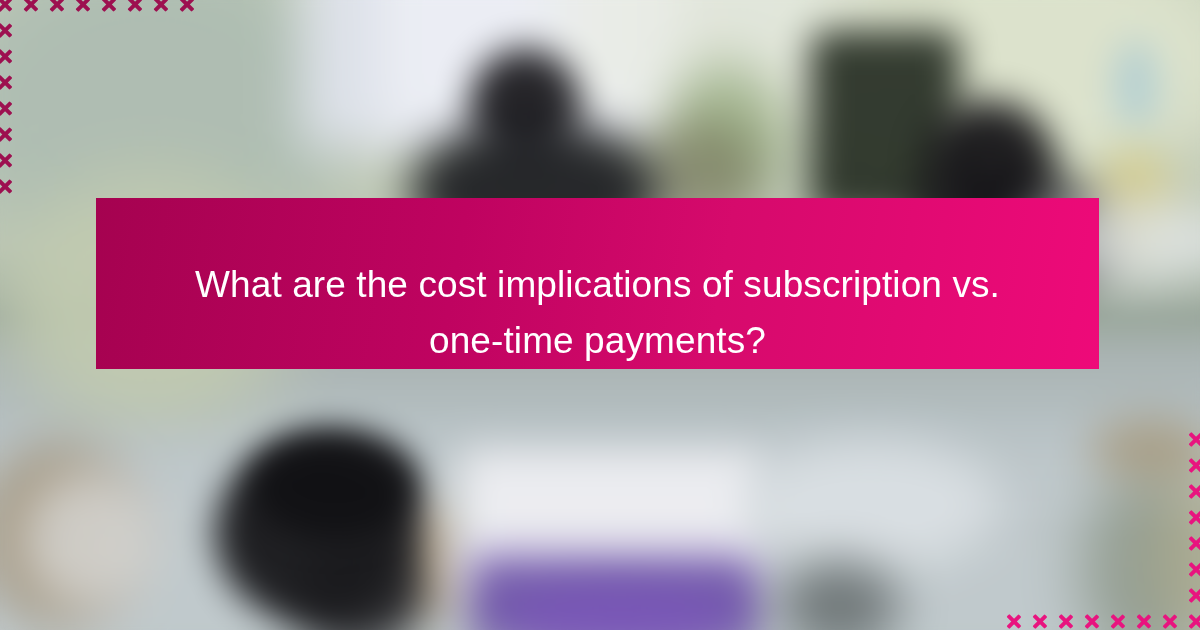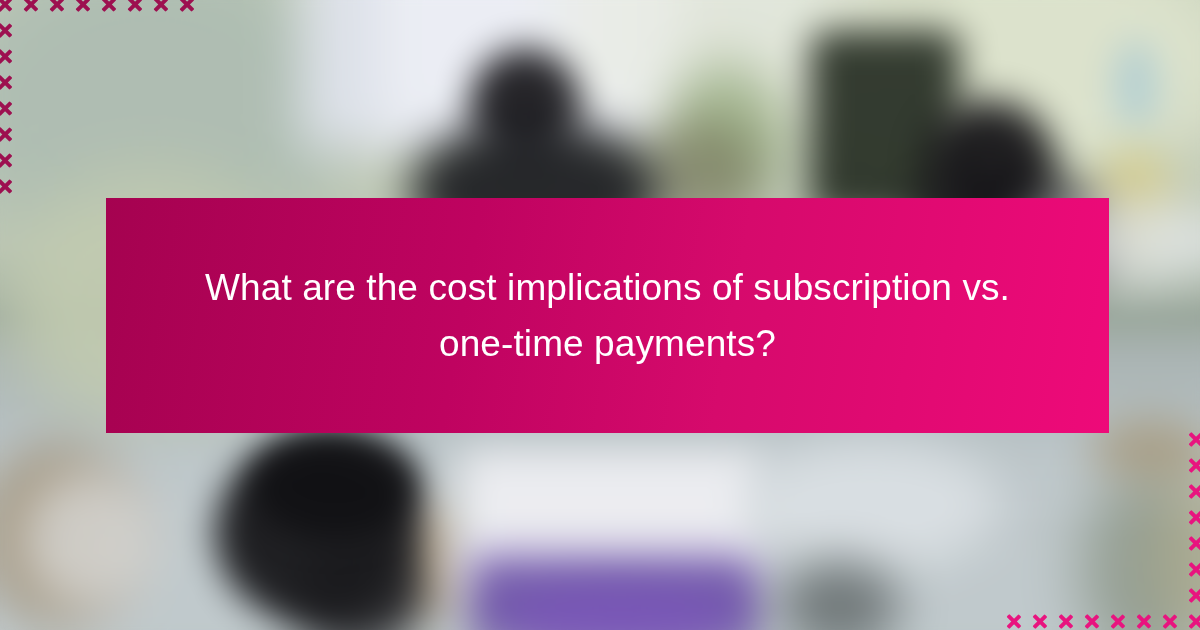--- a/index.html
+++ b/index.html
@@ -109,26 +109,26 @@
   }
   .x-mark::before { transform:rotate(45deg); }
   .x-mark::after  { transform:rotate(-45deg); }
 
   .x-tl { left:0; top:0; color:#9d1050; }
   .x-br { left:0; top:0; color:#e8147f; }
 
   
   .banner {
     position:absolute;
-    left:106px;
+    left:96px;
     top:198px;
     width:1003px;
-    height:235px;
+    height:171px;
     display:flex;
-    align-items:center;
+    align-items:flex-end;
     justify-content:center;
     background:linear-gradient(100deg, #a50250 0%, #bf0360 36%, #d60a6c 62%, #ee0a79 100%);
   }
 
   .banner-text {
     color:#ffffff;
     font-family:"Liberation Sans", sans-serif;
     font-size:37px;
     font-weight:400;
     line-height:56px;

